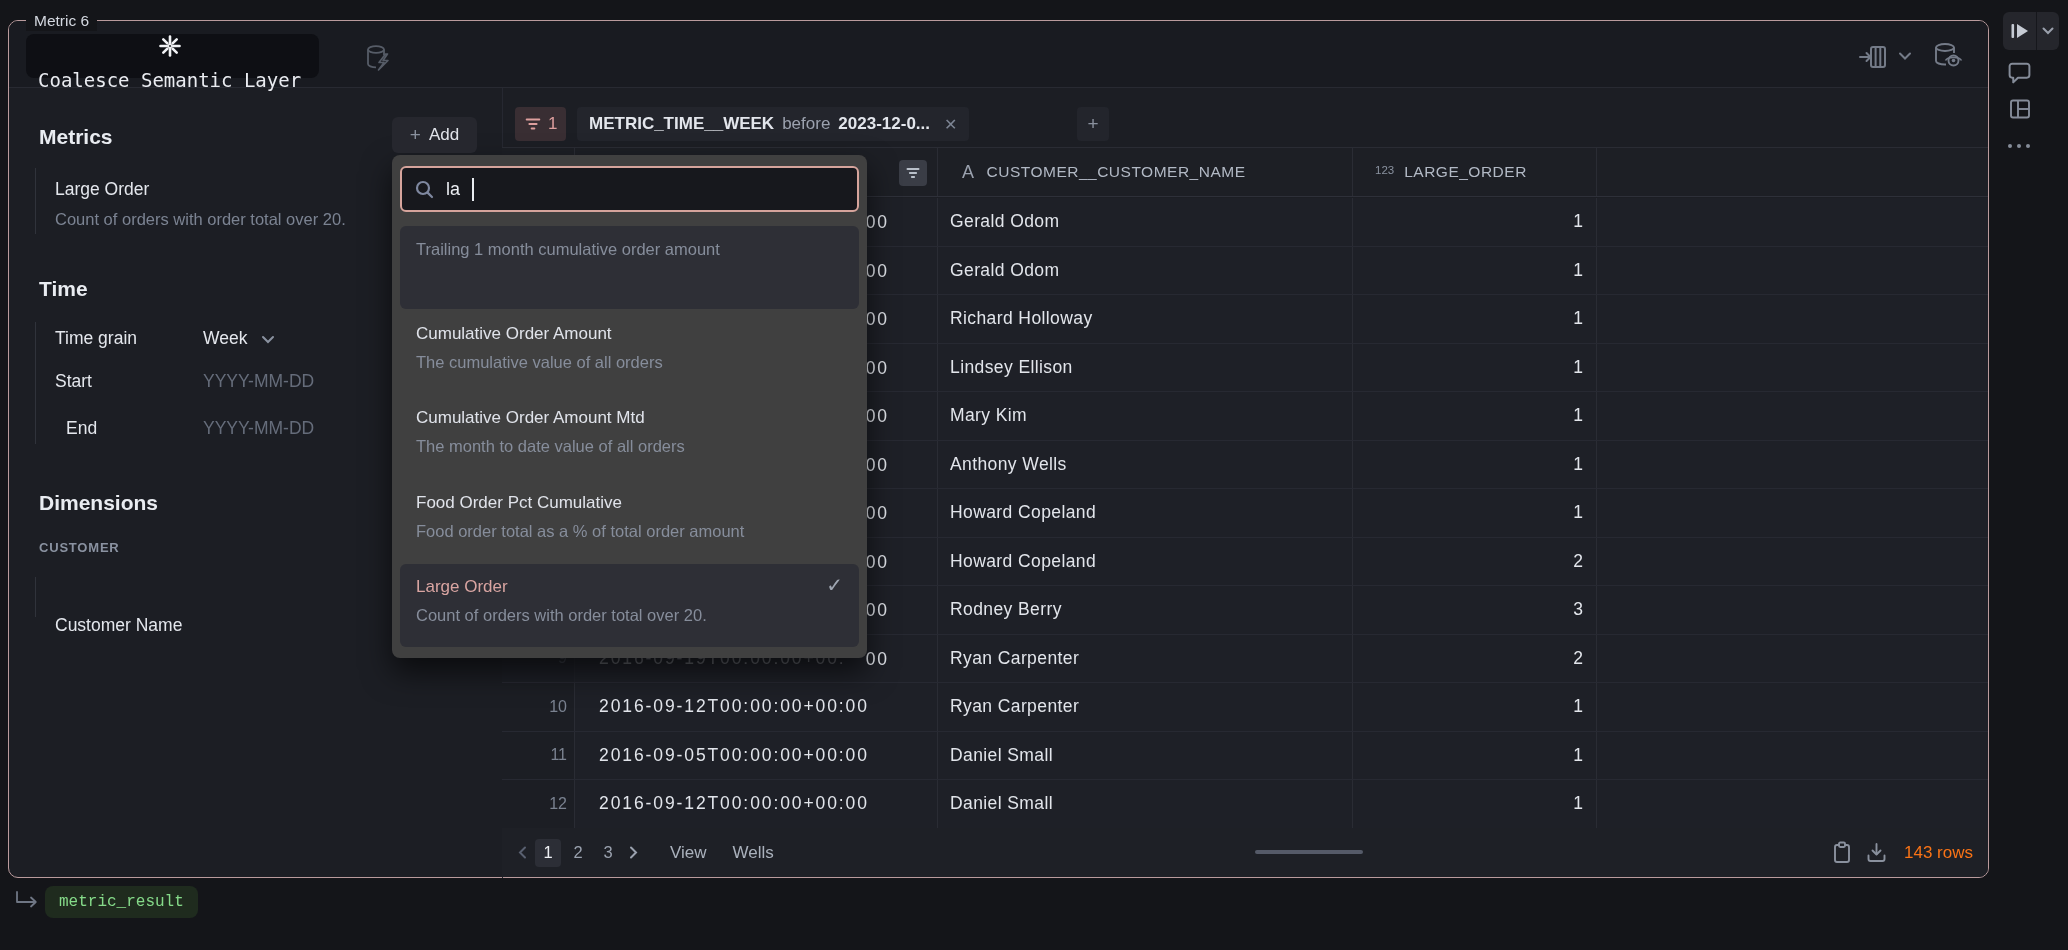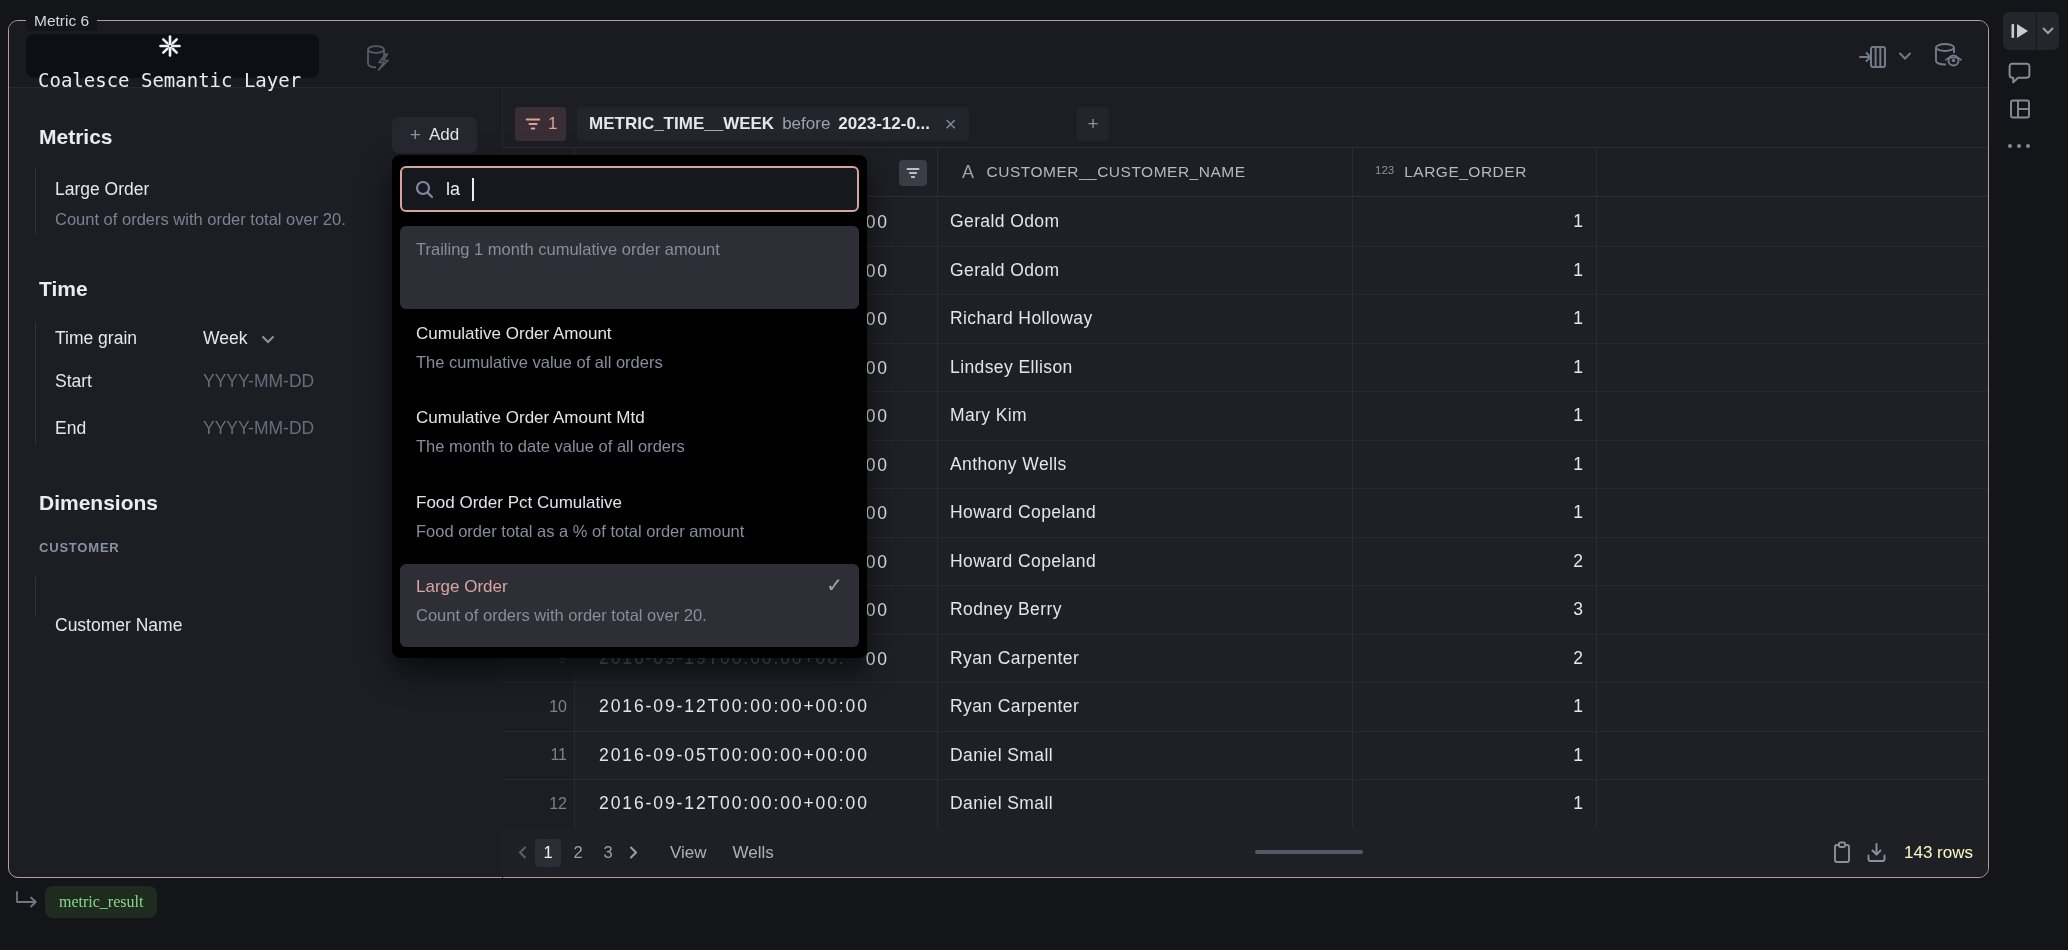--- a/index.html
+++ b/index.html
@@ -71,38 +71,38 @@
 
   
   .pagebar { left:502px; top:828px; width:1486px; height:49px; background:#1e2026; border-radius:0 0 9px 0; display:flex; align-items:center; padding:0 15px 0 10px; }
   .pg-chev { color:#596070; display:flex; padding:0 5px; cursor:pointer; }
   .pg-chev.on { color:#9aa1ae; }
   .pg { min-width:26px; height:28px; border-radius:4px; display:flex; align-items:center; justify-content:center; color:#9aa1ae; font-size:16.5px; margin:0 2px; cursor:pointer; }
   .pg.active { background:#2c2e36; color:#eef0f4; }
   .pg-link { color:#aab1bc; font-size:17px; margin-left:26px; cursor:pointer; }
   .scroll-thumb { position:absolute; left:753px; top:22px; width:108px; height:4px; background:#555a68; border-radius:2px; cursor:pointer; }
   .pb-right { margin-left:auto; display:flex; align-items:center; gap:12px; color:#8a919e; }
-  .rowcount { color:#fef9c3; font-size:17px; margin-left:4px; }
-
-  
-  .dropdown { left:392px; top:155px; width:475px; height:503px; background:#000000; border-radius:8px; box-shadow:0 14px 30px rgba(0,0,0,.62); z-index:60; }
+  .rowcount { color:#f97316; font-size:17px; margin-left:4px; }
+
+  
+  .dropdown { left:392px; top:155px; width:475px; height:503px; background:#404040; border-radius:8px; box-shadow:0 14px 30px rgba(0,0,0,.62); z-index:60; }
   .dd-search { position:absolute; left:8px; top:11px; width:459px; height:46px; border:2px solid #d6a49c; border-radius:6px; background:#17181d; display:flex; align-items:center; gap:11px; padding:0 12px; }
   .dd-q { font-size:18px; color:#eceef3; }
   .caret { display:inline-block; width:1.5px; height:23px; background:#e9ecf1; vertical-align:middle; margin-left:1px; }
   .dd-items { position:absolute; left:8px; top:71px; width:459px; }
   .dd-item { height:83px; margin-bottom:1.5px; padding:9px 16px 0; border-radius:6px; position:relative; cursor:pointer; }
   .dd-item.hl { background:#2e2f36; }
   .dd-t { font-size:17px; color:#e0e3ea; line-height:28px; }
   .dd-d { font-size:16.5px; color:#868d9b; line-height:28px; }
   .dd-item.sel .dd-t { color:#d9a5a2; }
   .dd-check { position:absolute; right:16px; top:9px; color:#9fa6b2; font-size:20px; }
 
   
   .res-arrow { left:14px; top:890px; color:#6f7684; }
-  .res-pill { left:45px; top:886px; height:32px; padding:0 14px; background:#1f2b1e; border-radius:8px; display:flex; align-items:center; font-family:Liberation Serif, serif; font-size:16px; color:#85da89; }
+  .res-pill { left:45px; top:886px; height:32px; padding:0 14px; background:#1f2b1e; border-radius:8px; display:flex; align-items:center; font-family:Liberation Mono, monospace; font-size:16px; color:#85da89; }
 
   svg { display:block; }
 </style>
 </head>
 <body>
 
 <div class="abs cell-frame"></div>
 <div class="abs frame-label">Metric 6</div>
 
 <div class="abs titlebar"></div>
@@ -201,21 +201,21 @@
 <div class="abs lbl" style="left:203px; top:325px;">
   <span>Week</span>
   <span style="display:inline-block; margin-left:9px;">
     <svg width="14" height="9" viewBox="0 0 14 9" fill="none" stroke="#8a92a0" stroke-width="2" stroke-linecap="round">
         <path d="M2 2 L7 7 L12 2"></path>
       </svg>
   </span>
 </div>
 <div class="abs lbl" style="left:55px; top:368px;">Start</div>
 <div class="abs lbl ph" style="left:203px; top:368px;">YYYY-MM-DD</div>
-<div class="abs lbl" style="left:55px; top:415px;">End</div>
+<div class="abs lbl" style="left:66px; top:415px;">End</div>
 <div class="abs lbl ph" style="left:203px; top:415px;">YYYY-MM-DD</div>
 
 <div class="abs h1" style="left:39px; top:490px;">Dimensions</div>
 <div class="abs grouplbl" style="left:39px; top:540px;">CUSTOMER</div>
 <div class="abs vline" style="left:35px; top:577px; height:40px;"></div>
 <div class="abs lbl" style="left:55px; top:584px;margin-top:28px;">Customer Name</div>
 
 <div class="abs results-border"></div>
 
 <div class="abs fchip-count">

